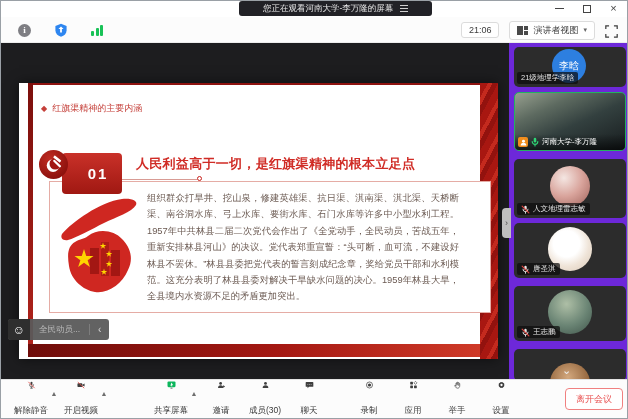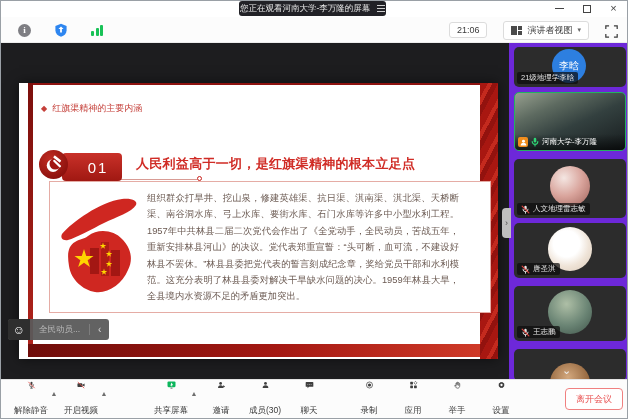--- a/index.html
+++ b/index.html
@@ -1,39 +1,39 @@
 <!DOCTYPE html>
 <html><head>
 <meta charset="utf-8">
 <style>
   *{box-sizing:border-box;margin:0;padding:0}
   body{font-family:"Liberation Sans","DejaVu Sans",sans-serif;background:#888;}
   .window{position:relative;width:628px;height:419px;background:#fff;border:1px solid #9aa0a6;overflow:hidden}
 
   
   .titlebar{position:absolute;top:0;left:0;right:0;height:16px;background:#fff}
-  .banner-pill{position:absolute;left:238px;top:0;height:15px;padding:0 1px;background:#212126;color:#e9e9e9;
+  .banner-pill{position:absolute;left:238px;top:0;height:15px;padding:0 24px;background:#212126;color:#e9e9e9;
     border-radius:3px;display:flex;align-items:center;gap:7px;font-size:8.5px;white-space:nowrap}
   .menu-lines{display:inline-flex;flex-direction:column;gap:1.5px;cursor:pointer}
   .menu-lines i{display:block;width:8px;height:1.2px;background:#cfcfcf}
   .win-controls{position:absolute;right:8px;top:1px;display:flex;gap:16px;align-items:center;height:13px}
   .wc{width:11px;height:11px;display:flex;align-items:center;justify-content:center;color:#333;cursor:pointer}
   .wc-min i{display:block;width:9px;height:1.5px;background:#444}
   .wc-max i{display:block;width:8px;height:8px;border:1.3px solid #444}
   .wc-close{font-size:11px;line-height:1;color:#444}
 
   
   .topbar{position:absolute;top:16px;left:0;right:0;height:26px;background:#fcfcfc;border-bottom:1px solid #ececec}
   .tb-left{position:absolute;left:17px;top:0;height:26px;display:flex;align-items:center;gap:23px}
   .info-ic{width:13px;height:13px;border-radius:50%;background:#7e7e83;color:#fff;font-size:9px;font-weight:bold;
     display:flex;align-items:center;justify-content:center;font-family:"Liberation Serif",serif;cursor:pointer}
   .shield-ic{width:14px;height:14px;cursor:pointer}
   .signal-ic{display:flex;align-items:flex-end;gap:1.5px;height:12px;cursor:pointer}
   .signal-ic i{display:block;width:3px;background:#19c257;border-radius:1px}
-  .tb-right{position:absolute;right:9px;top:0;height:26px;display:flex;align-items:center;gap:16px}
+  .tb-right{position:absolute;right:9px;top:0;height:26px;display:flex;align-items:center;gap:10px}
   .time-box{border:1px solid #dcdcdc;border-radius:3px;padding:2px 7px;font-size:9px;color:#3c3c3c;background:#fff}
   .view-btn{border:1px solid #dcdcdc;border-radius:3px;height:19px;padding:0 7px;display:flex;align-items:center;gap:5px;
     font-size:9px;color:#3c3c3c;background:#fff;cursor:pointer}
   .view-ic{display:inline-block;width:11px;height:9px;position:relative}
   .view-ic i{position:absolute;background:#4a4a4a}
   .view-ic .a{left:0;top:0;width:6px;height:9px}
   .view-ic .b{left:7px;top:0;width:4px;height:4px}
   .view-ic .c{left:7px;top:5px;width:4px;height:4px}
   .caret{font-size:7px;color:#666}
   .fs-ic{width:13px;height:13px;cursor:pointer}
@@ -43,22 +43,22 @@
   .slide{position:absolute;left:18px;top:40px;width:479px;height:276px;background:#fff;box-shadow:0 0 12px rgba(0,0,0,.55)}
   .frame-top{position:absolute;left:9px;top:0;width:452px;height:2px;background:#8e1310}
   .frame-left{position:absolute;left:9px;top:0;width:5px;height:274px;background:linear-gradient(180deg,#7c0f0c,#b2241c)}
   .frame-bottom{position:absolute;left:9px;top:261px;width:452px;height:13px;background:linear-gradient(90deg,#6f0d0a,#a41812 55%,#cf3a28)}
   .band-right{position:absolute;right:0;top:0;width:18px;height:276px;
     background:repeating-linear-gradient(118deg,#a81711 0 7px,#c42a1e 7px 11px,#93120e 11px 16px)}
   .slide-header{position:absolute;left:22px;top:19px;display:flex;align-items:center;gap:5px;color:#c5403a;font-size:9px}
   .diamond{font-size:8px;color:#c5403a}
   .emblem{position:absolute;left:20px;top:67px;width:29px;height:29px;border-radius:50%;
     background:radial-gradient(circle at 38% 32%,#c02b22,#8c110d 75%);display:flex;align-items:center;justify-content:center;z-index:2}
-  .num-box{position:absolute;left:43px;top:70px;width:60px;height:28px;border-radius:4px;
-    background:linear-gradient(180deg,#c93129,#a01812);color:#fff;font-size:15px;font-weight:normal;letter-spacing:2px;
+  .num-box{position:absolute;left:43px;top:70px;width:60px;height:41px;border-radius:4px;
+    background:linear-gradient(180deg,#c93129,#a01812);color:#fff;font-size:15px;font-weight:bold;letter-spacing:2px;
     display:flex;align-items:center;justify-content:center;padding-left:12px;z-index:1}
   .slide-title{position:absolute;left:117px;top:72px;font-size:13px;font-weight:bold;color:#d02c26;letter-spacing:.3px;white-space:nowrap}
   .title-line{position:absolute;left:70px;top:96px;width:108px;height:1px;background:#d89b94}
   .title-dot{position:absolute;left:178px;top:93px;width:5px;height:5px;border:1.5px solid #c7211c;border-radius:50%;background:#fff}
   .content-box{position:absolute;left:30px;top:98px;width:442px;height:132px;border:1px solid #e5aca5;background:#fff}
   .map-wrap{position:absolute;left:6px;top:12px;width:86px;height:112px}
   .slide-body{position:absolute;left:97px;top:8px;width:312px;font-size:9.3px;line-height:16.4px;color:#6b5a52;text-align:justify}
 
   
   .chat-pill{position:absolute;left:7px;top:276px;height:21px;display:flex;align-items:center;

